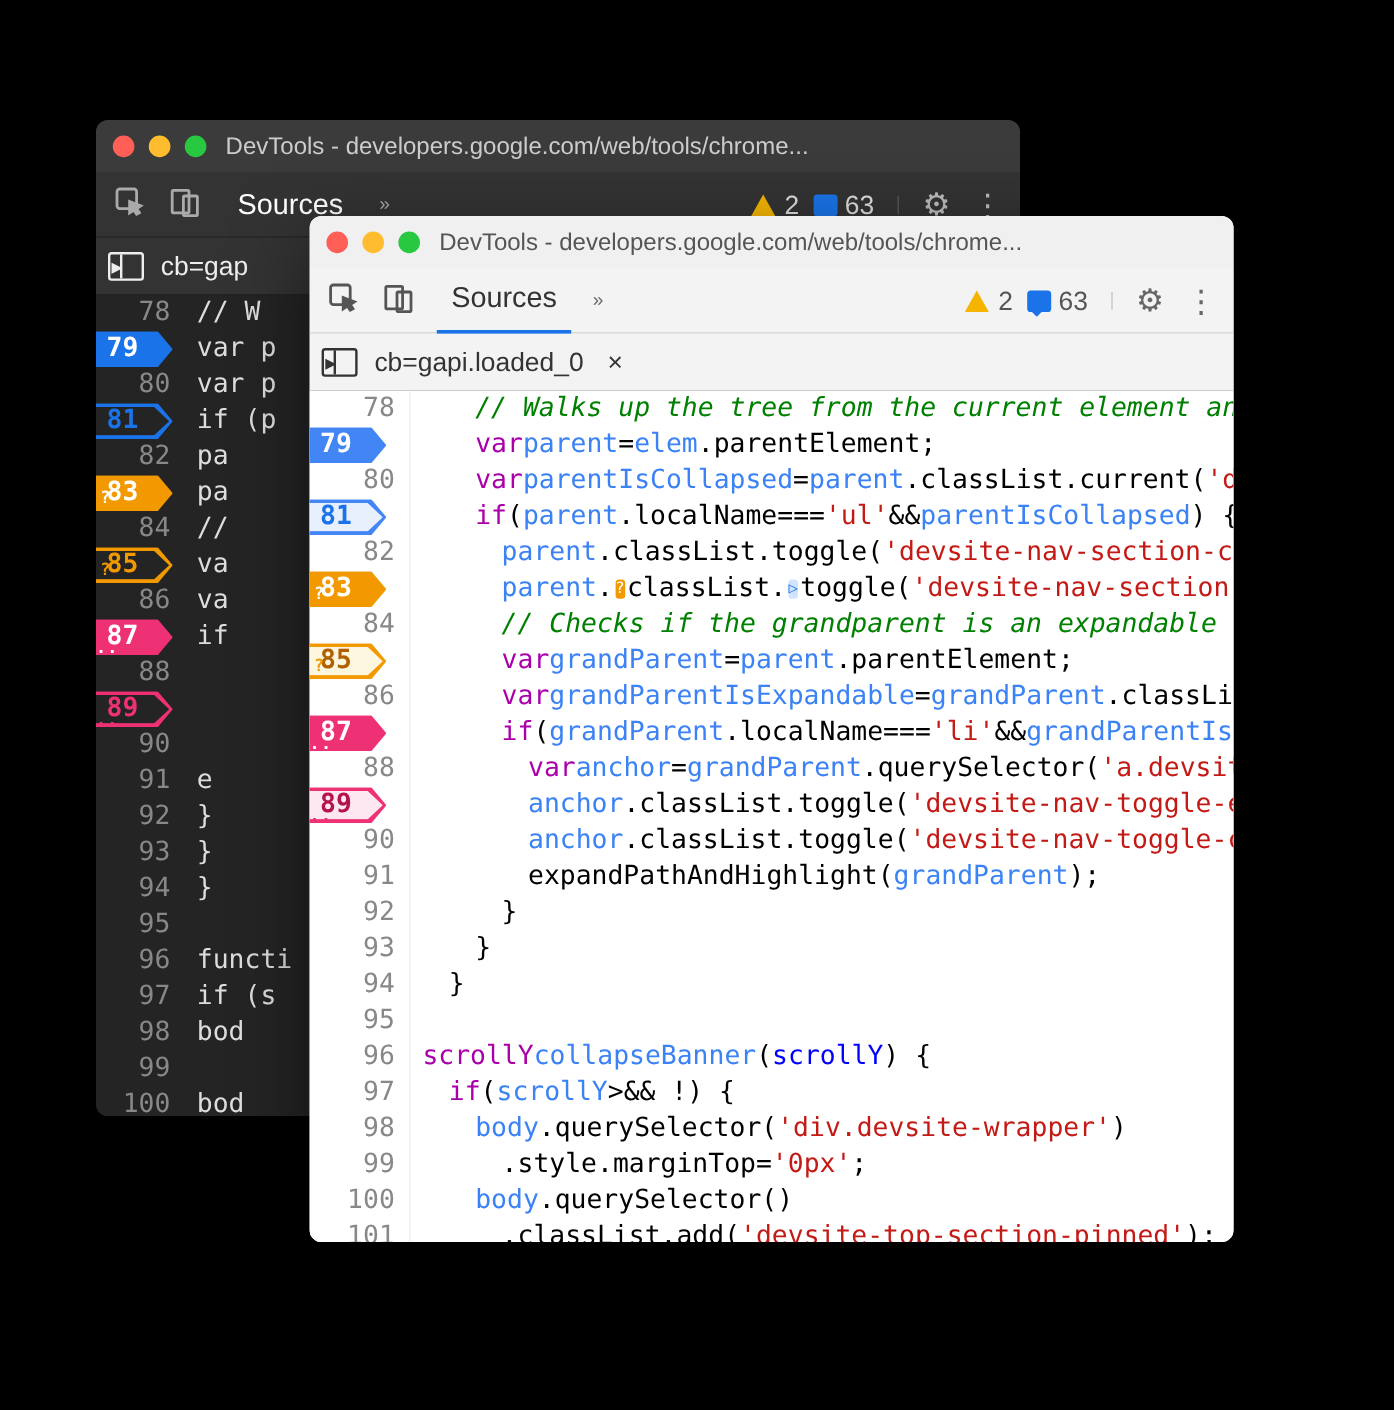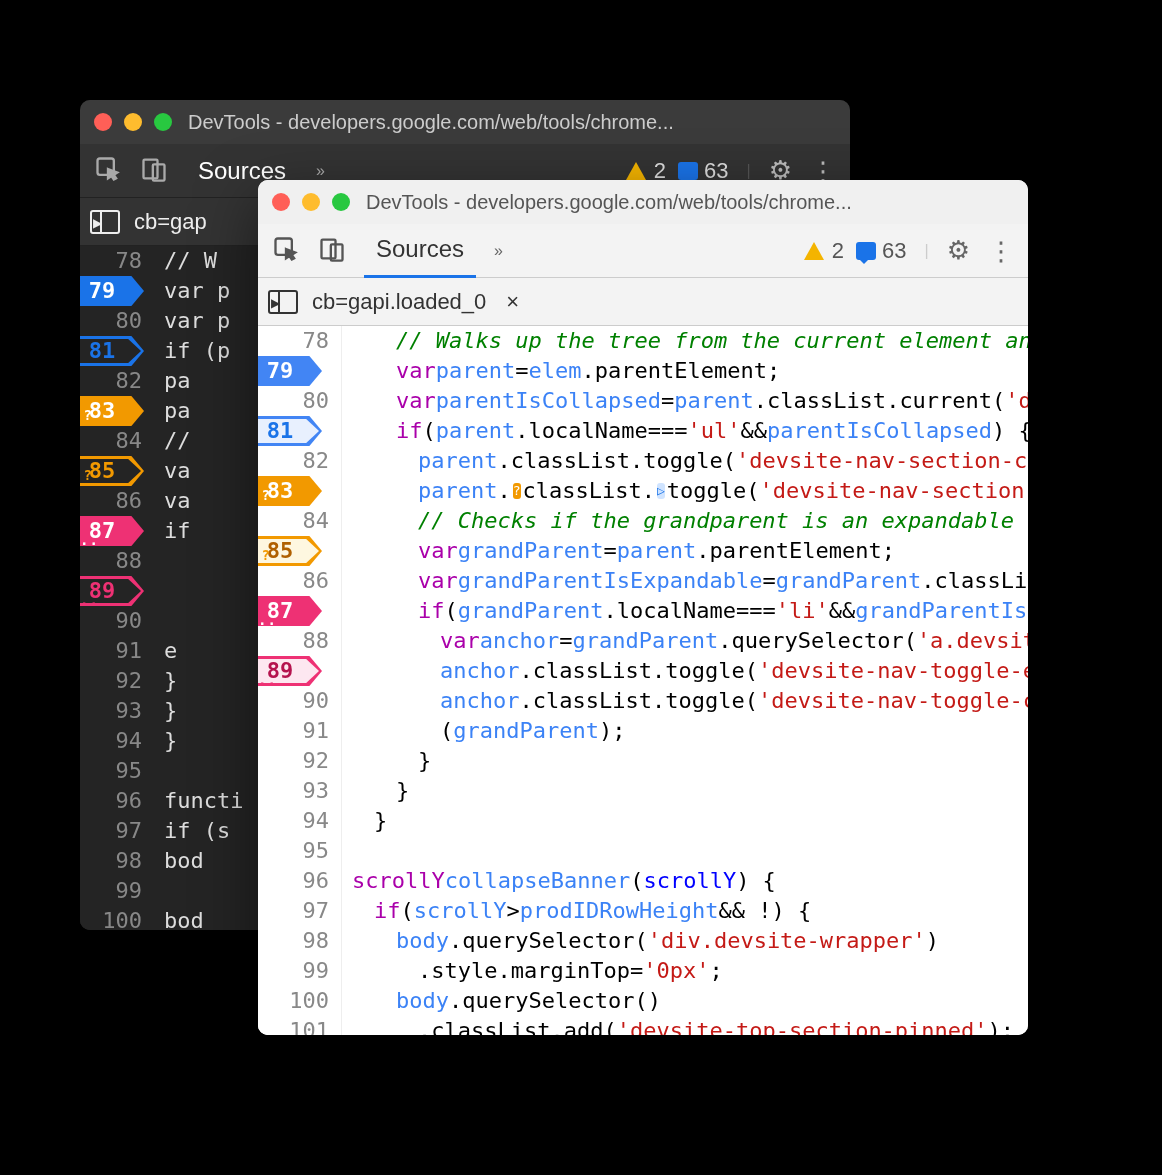--- a/index.html
+++ b/index.html
@@ -415,20 +415,21 @@
         <div class="cl" style="padding-left: 98px;">
           <span class="var">anchor</span>
           <span class="op">.</span>
           <span class="prop">classList</span>
           <span class="op">.</span>
           <span class="fn">toggle</span>
           <span class="op">(</span>
           <span class="str">'devsite-nav-toggle-collap</span>
         </div>
         <div class="cl" style="padding-left: 98px;">
+          <span class="fn">expandPathAndHighlight</span>
           <span class="op">(</span>
           <span class="var">grandParent</span>
           <span class="op">);</span>
         </div>
         <div class="cl" style="padding-left: 76px;">
           <span class="op">}</span>
         </div>
         <div class="cl" style="padding-left: 54px;">
           <span class="op">}</span>
         </div>
@@ -441,21 +442,20 @@
           <span class="var">collapseBanner</span>
           <span class="op">(</span>
           <span class="par">scrollY</span>
           <span class="op">) {</span>
         </div>
         <div class="cl" style="padding-left: 32px;">
           <span class="kw2">if</span>
           <span class="op"> (</span>
           <span class="var">scrollY</span>
           <span class="op"> &gt; </span>
-          <span class="var">prodIDRowHeight</span>
           <span class="op"> &amp;&amp; !</span>
           <span class="op">) {</span>
         </div>
         <div class="cl" style="padding-left: 54px;">
           <span class="var">body</span>
           <span class="op">.</span>
           <span class="fn">querySelector</span>
           <span class="op">(</span>
           <span class="str">'div.devsite-wrapper'</span>
           <span class="op">)</span>

